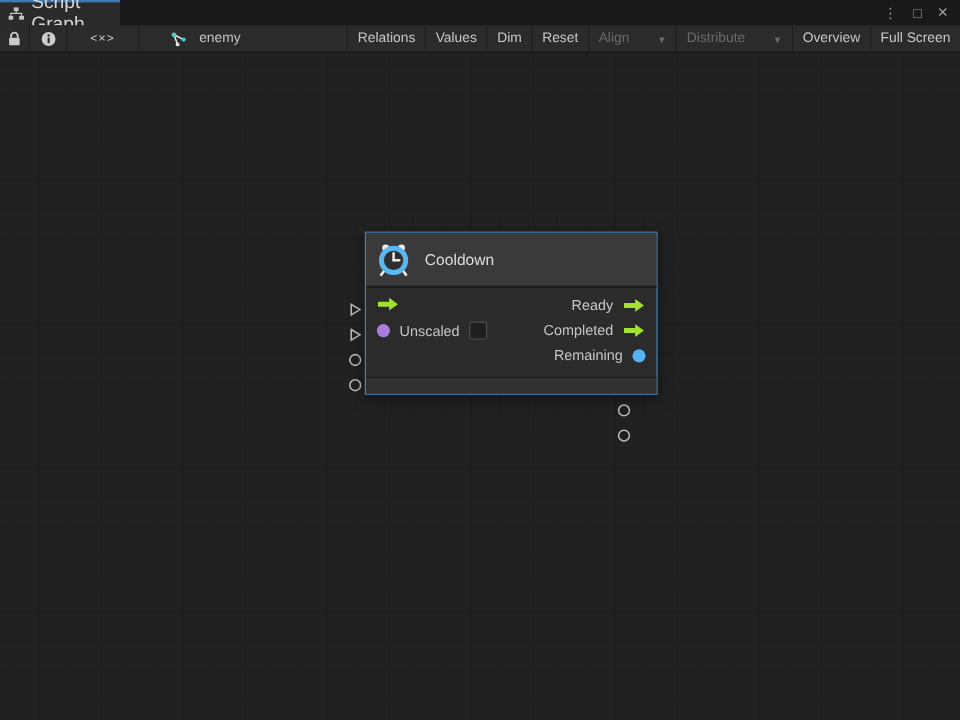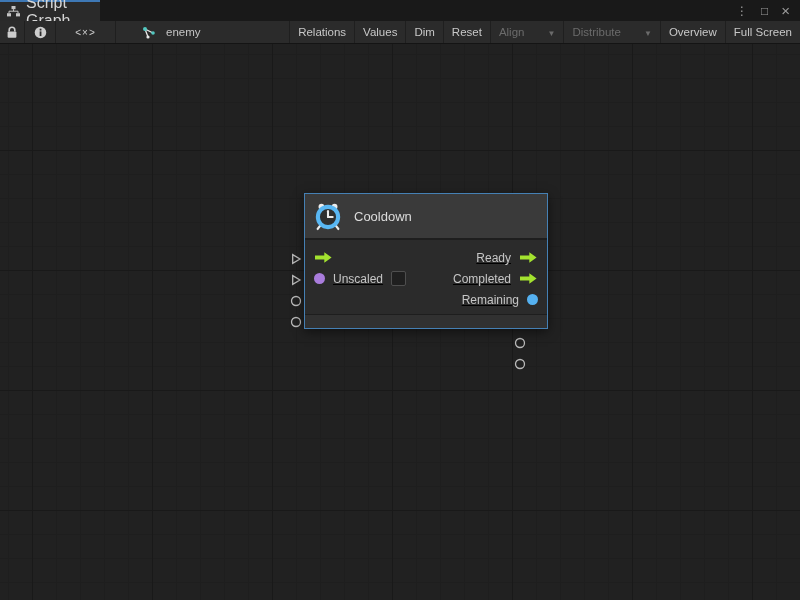--- a/index.html
+++ b/index.html
@@ -39,21 +39,21 @@
       linear-gradient(to bottom,#1e1e1e 1px,transparent 1px),
       linear-gradient(to right,#1e1e1e 1px,transparent 1px);
     background-size:120px 120px,120px 120px,24px 24px,24px 24px;
     background-position:0 106px,32px 0,0 10px,8px 0;}
 
   
   .node-wrap{position:absolute;left:283px;top:149px;width:250px;height:198px;}
   .node{position:absolute;left:21px;top:0;width:244px;box-sizing:border-box;border:1px solid #4580b4;background:#2b2b2b;box-shadow:0 3px 10px rgba(0,0,0,0.5);}
   .node-header{height:44px;background:#3a3a3a;border-bottom:2px solid #1e1e1e;display:flex;align-items:center;gap:11px;padding-left:8px;color:#dcdcdc;font-size:13px;}
   .node-body{padding:7px 0 4px 0;}
-  .port-row{height:21px;display:flex;align-items:center;padding:0 9px;text-decoration:underline;}
+  .port-row{height:21px;display:flex;align-items:flex-start;padding:0 9px;}
   .pl{display:flex;align-items:center;gap:8px;}
   .pr{display:flex;align-items:center;gap:8px;margin-left:auto;}
   .port-label{font-size:12px;color:#c6c6c6;white-space:nowrap;}
   .dot{width:11px;height:11px;border-radius:50%;}
   .dot-blue{background:#55b1f0;}
   .dot-purple{background:#a97cdc;}
   .mini-input{width:20px;height:16px;box-sizing:border-box;background:#1f1f1f;border:1px solid #4e4e4e;border-radius:2px;color:#ededed;font-size:11px;text-align:center;padding:0;font-family:"Liberation Sans",sans-serif;}
   .mini-check{width:15px;height:15px;box-sizing:border-box;background:#1f1f1f;border:1px solid #4e4e4e;border-radius:2px;}
   .node-footer{height:13px;background:#313131;border-top:1px solid #1e1e1e;}
 

